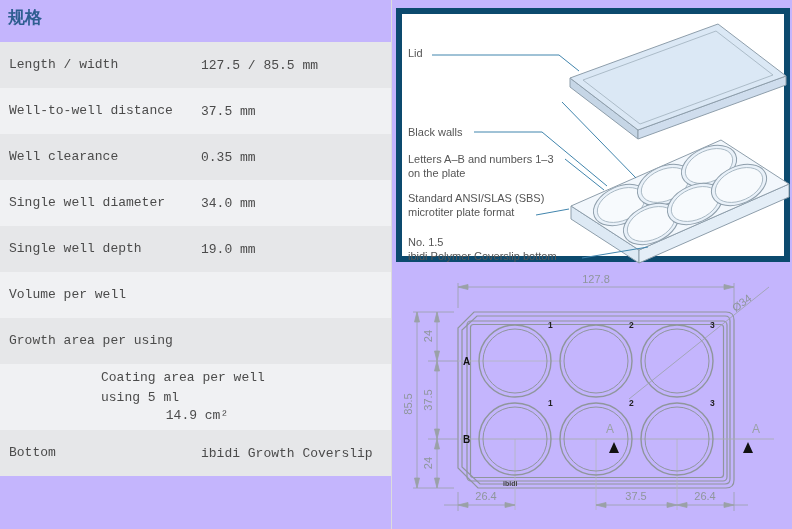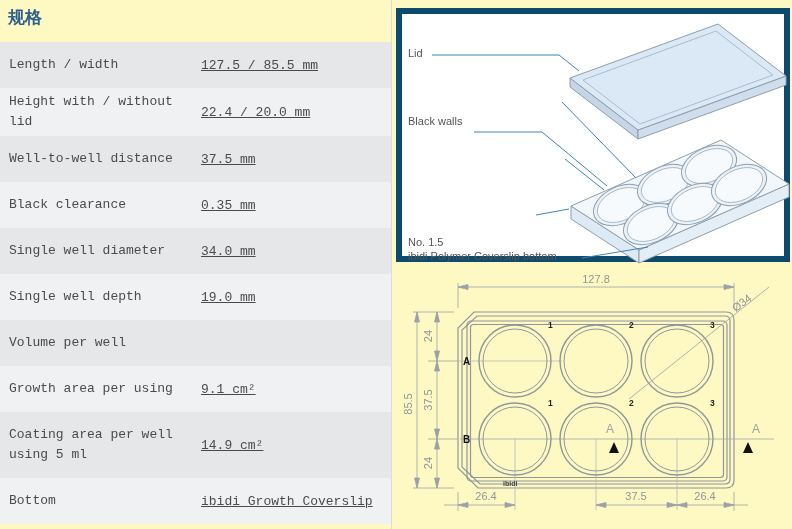--- a/index.html
+++ b/index.html
@@ -1,28 +1,28 @@
 <!DOCTYPE html>
 <html><head>
 <meta charset="utf-8">
 <style>
   html,body{margin:0;padding:0;background:#ffffff;}
-  #stage{position:relative;width:792px;height:529px;overflow:hidden;background:#fef9c3;
+  #stage{position:relative;width:792px;height:529px;overflow:hidden;background:#c4b5fd;
          font-family:"Liberation Sans",sans-serif;}
   
   .page-title{position:absolute;left:8px;top:6px;font-size:17px;font-weight:bold;color:#2e5e90;}
   .spec-table{position:absolute;left:0;top:42px;width:391px;}
   .spec-row{display:flex;align-items:center;min-height:46px;box-sizing:border-box;
             padding:4px 6px 4px 9px;font-family:"Liberation Mono",monospace;
             font-size:13px;color:#4b4b4b;}
   .spec-row:nth-child(odd){background:#e6e7e9;}
   .spec-row:nth-child(even){background:#f0f1f3;}
-  .spec-row.tall{min-height:66px;}
+  .spec-row.tall{min-height:66px;flex-direction:column;}
   .spec-label{width:192px;flex:none;white-space:pre-line;line-height:1.55;}
-  .spec-value{flex:1;white-space:pre-line;text-decoration:underline;}
+  .spec-value{flex:1;white-space:pre-line;}
   .v-divider{position:absolute;left:391px;top:0;width:1px;height:529px;background:#dcdcdc;}
   
   .exploded-box{position:absolute;left:396px;top:8px;width:394px;height:254px;
                 border:6px solid #0c4a6e;box-sizing:border-box;background:#fff;}
   .exploded-box svg{position:absolute;left:0;top:0;}
   .callout{position:absolute;left:6px;font-size:11px;line-height:13.5px;color:#555;
            white-space:pre-line;}
   
   .drawing{position:absolute;left:400px;top:270px;width:392px;height:259px;}
   .dim{font-family:"Liberation Sans",sans-serif;font-size:11px;fill:#8f969c;}
@@ -37,45 +37,40 @@
 <div id="stage">
 
   <div class="page-title">规格</div>
 
   <div class="spec-table">
     <div class="spec-row">
       <span class="spec-label">Length / width</span>
       <span class="spec-value">127.5 / 85.5 mm</span>
     </div>
     <div class="spec-row">
-      <span class="spec-label">Height with / without lid</span>
-      <span class="spec-value">22.4 / 20.0 mm</span>
-    </div>
-    <div class="spec-row">
       <span class="spec-label">Well-to-well distance</span>
       <span class="spec-value">37.5 mm</span>
     </div>
     <div class="spec-row">
-      <span class="spec-label">Black clearance</span>
+      <span class="spec-label">Well clearance</span>
       <span class="spec-value">0.35 mm</span>
     </div>
     <div class="spec-row">
       <span class="spec-label">Single well diameter</span>
       <span class="spec-value">34.0 mm</span>
     </div>
     <div class="spec-row">
       <span class="spec-label">Single well depth</span>
       <span class="spec-value">19.0 mm</span>
     </div>
     <div class="spec-row">
       <span class="spec-label">Volume per well</span>
     </div>
     <div class="spec-row">
       <span class="spec-label">Growth area per using</span>
-      <span class="spec-value">9.1 cm²</span>
     </div>
     <div class="spec-row tall">
       <span class="spec-label">Coating area per well
 using 5 ml</span>
       <span class="spec-value">14.9 cm²</span>
     </div>
     <div class="spec-row">
       <span class="spec-label">Bottom</span>
       <span class="spec-value">ibidi Growth Coverslip</span>
     </div>
@@ -116,21 +111,25 @@
       <g fill="none" stroke="#4185ad" stroke-width="1">
         <polyline points="30,41 157,41 177,57"></polyline>
         <polyline points="160,88 234,164"></polyline>
         <polyline points="72,118 140,118 205,172"></polyline>
         <polyline points="163,145 202,176"></polyline>
         <polyline points="134,201 167,195"></polyline>
         <polyline points="180,244 246,233"></polyline>
       </g>
     </svg>
     <div class="callout" style="top:33px;">Lid</div>
-    <div class="callout" style="top:101px;">Black walls</div>
+    <div class="callout" style="top:112px;">Black walls</div>
+    <div class="callout" style="top:139px;">Letters A–B and numbers 1–3
+on the plate</div>
+    <div class="callout" style="top:178px;">Standard ANSI/SLAS (SBS)
+microtiter plate format</div>
     <div class="callout" style="top:222px;">No. 1.5
 ibidi Polymer Coverslip bottom</div>
   </div>
 
   <div class="drawing">
     <svg width="392" height="259" viewBox="0 0 392 259">
       <g fill="none" stroke="#8f969c" stroke-width="1.2">
         <path d="M74 42 H326 Q334 42 334 50 V210 Q334 218 326 218 H78 L58 198 V58 Z"></path>
         <path d="M77 46 H325 Q330 46 330 51 V209 Q330 214 325 214 H80 L62 197 V60 Z"></path>
         <rect x="67" y="51" width="260" height="160" rx="4"></rect>

